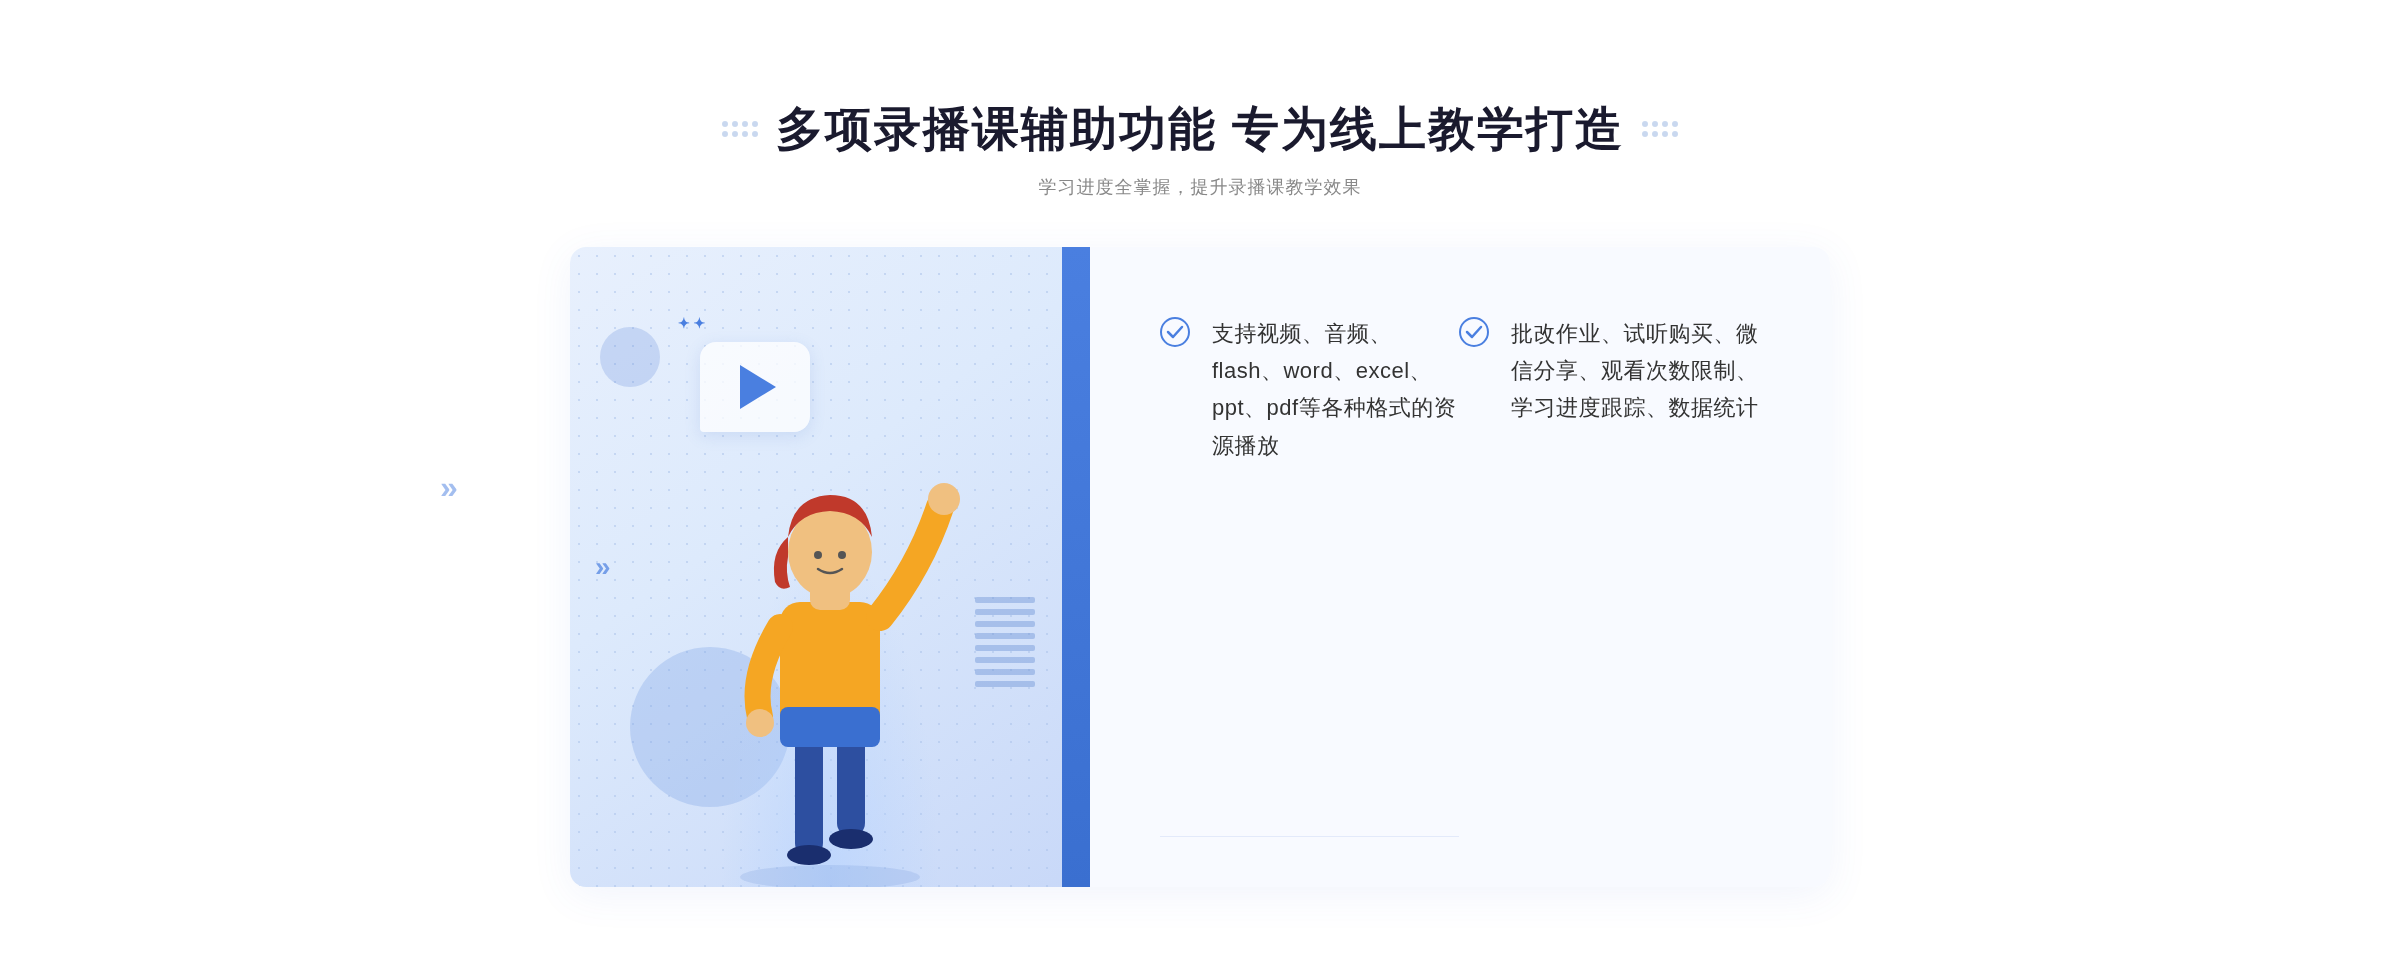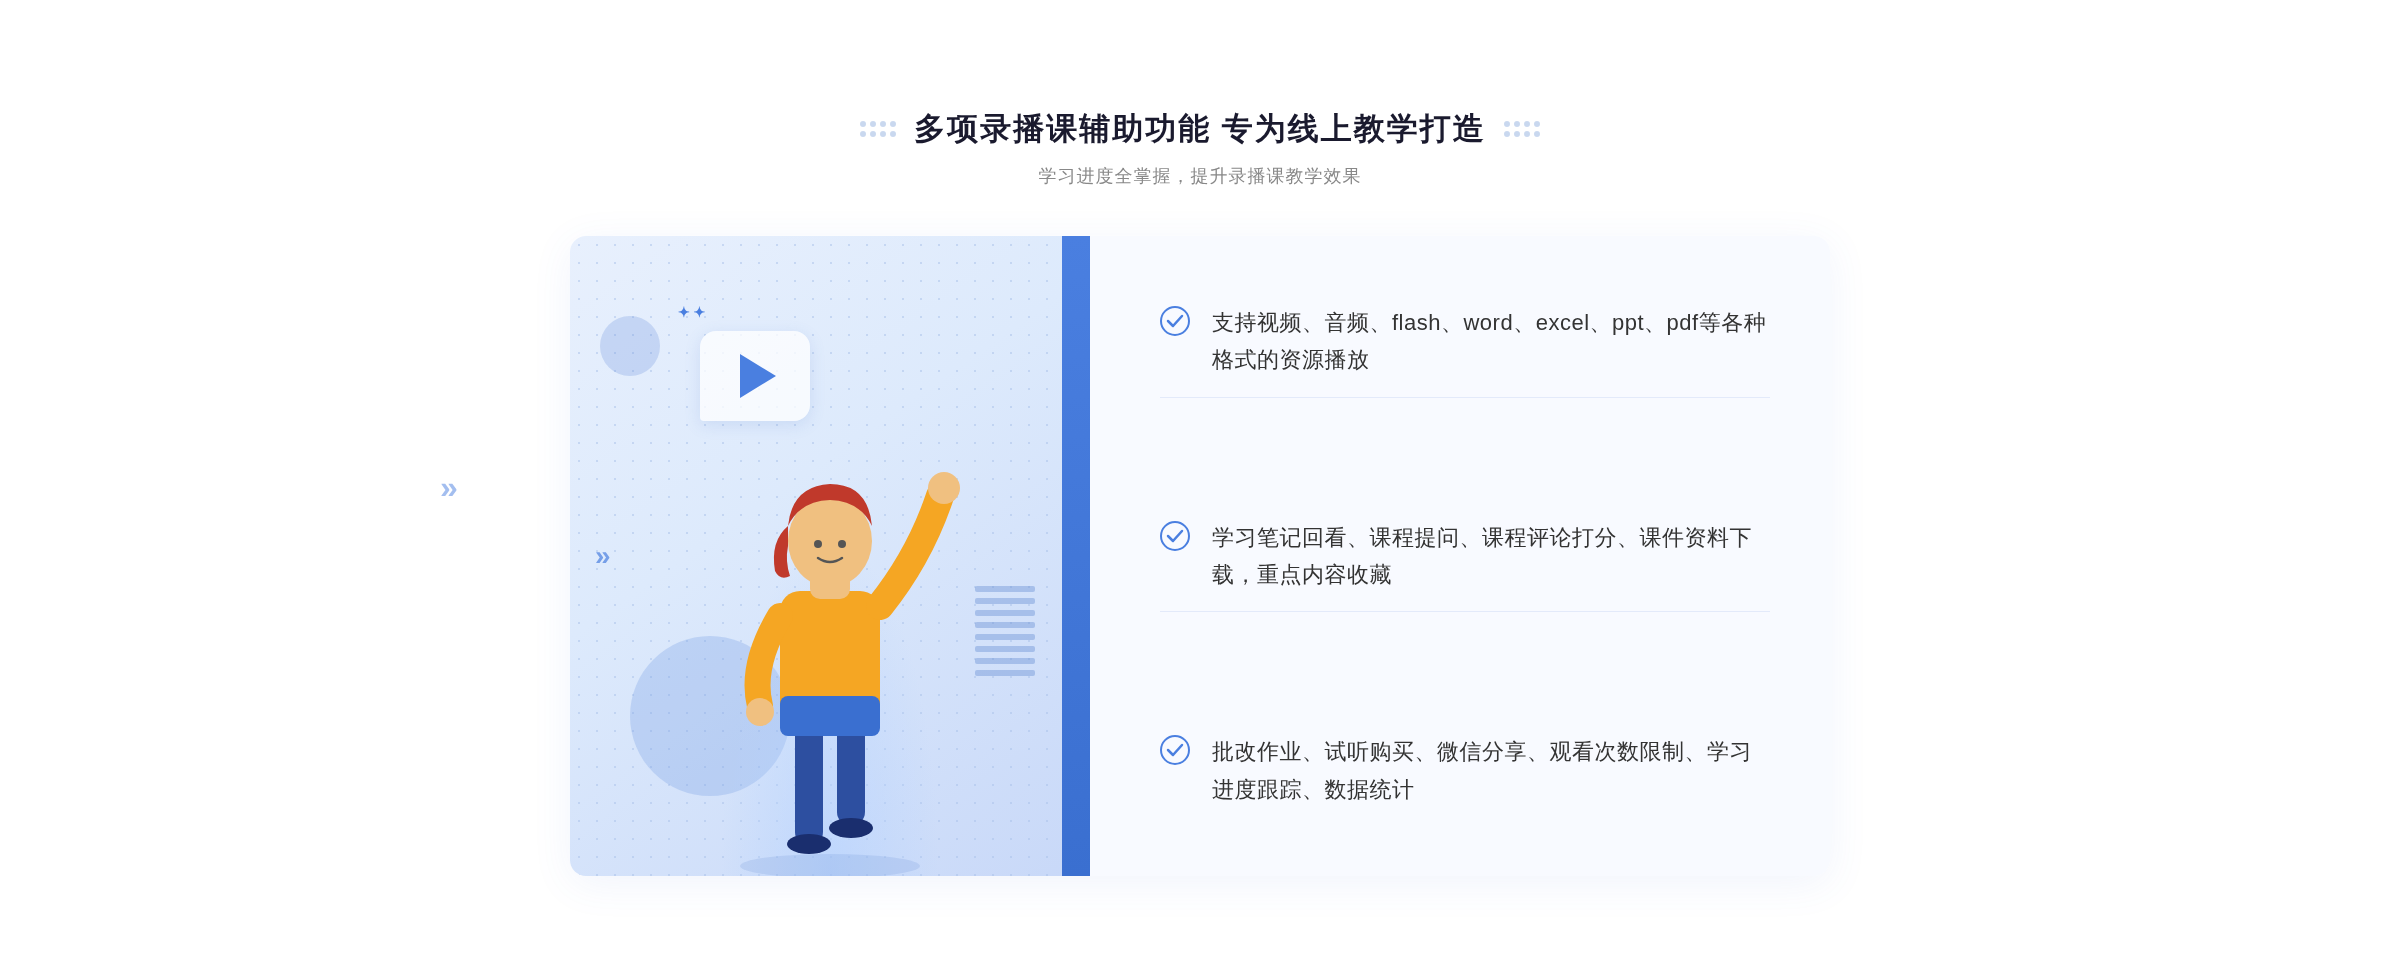--- a/index.html
+++ b/index.html
@@ -38,21 +38,21 @@
     }
 
     .title-row {
       display: flex;
       align-items: center;
       gap: 18px;
       margin-bottom: 14px;
     }
 
     .main-title {
-      font-size: 31px;
+      font-size: 47px;
       font-weight: 600;
       color: #1a1a2e;
       letter-spacing: 2px;
     }
 
     .subtitle {
       font-size: 18px;
       color: #888;
       letter-spacing: 1px;
     }
@@ -211,22 +211,22 @@
       pointer-events: none;
     }
 
     
     .features-panel {
       flex: 1;
       background: #f8faff;
       border-radius: 0 16px 16px 0;
       padding: 50px 60px 50px 70px;
       display: flex;
-      flex-direction: column;
-      justify-content: space-between;
+      flex-direction: row;
+      justify-content: flex-end;
     }
 
     .feature-item {
       display: flex;
       align-items: flex-start;
       gap: 22px;
       padding: 18px 0;
       border-bottom: 1px solid rgba(180, 200, 240, 0.3);
     }
 
@@ -386,29 +386,20 @@
         <div class="check-icon">
           <svg viewBox="0 0 30 30" xmlns="http://www.w3.org/2000/svg">
             <circle cx="15" cy="15" r="14" fill="none" stroke="#4a7fe0" stroke-width="2"></circle>
             <polyline points="8,15 13,20 22,10" fill="none" stroke="#4a7fe0" stroke-width="2.5" stroke-linecap="round" stroke-linejoin="round"></polyline>
           </svg>
         </div>
         <p class="feature-text">支持视频、音频、flash、word、excel、ppt、pdf等各种格式的资源播放</p>
       </div>
 
 
-      <div class="feature-item">
-        <div class="check-icon">
-          <svg viewBox="0 0 30 30" xmlns="http://www.w3.org/2000/svg">
-            <circle cx="15" cy="15" r="14" fill="none" stroke="#4a7fe0" stroke-width="2"></circle>
-            <polyline points="8,15 13,20 22,10" fill="none" stroke="#4a7fe0" stroke-width="2.5" stroke-linecap="round" stroke-linejoin="round"></polyline>
-          </svg>
-        </div>
-        <p class="feature-text">学习笔记回看、课程提问、课程评论打分、课件资料下载，重点内容收藏</p>
-      </div>
 
       <div class="feature-item">
         <div class="check-icon">
           <svg viewBox="0 0 30 30" xmlns="http://www.w3.org/2000/svg">
             <circle cx="15" cy="15" r="14" fill="none" stroke="#4a7fe0" stroke-width="2"></circle>
             <polyline points="8,15 13,20 22,10" fill="none" stroke="#4a7fe0" stroke-width="2.5" stroke-linecap="round" stroke-linejoin="round"></polyline>
           </svg>
         </div>
         <p class="feature-text">批改作业、试听购买、微信分享、观看次数限制、学习进度跟踪、数据统计</p>
       </div>

